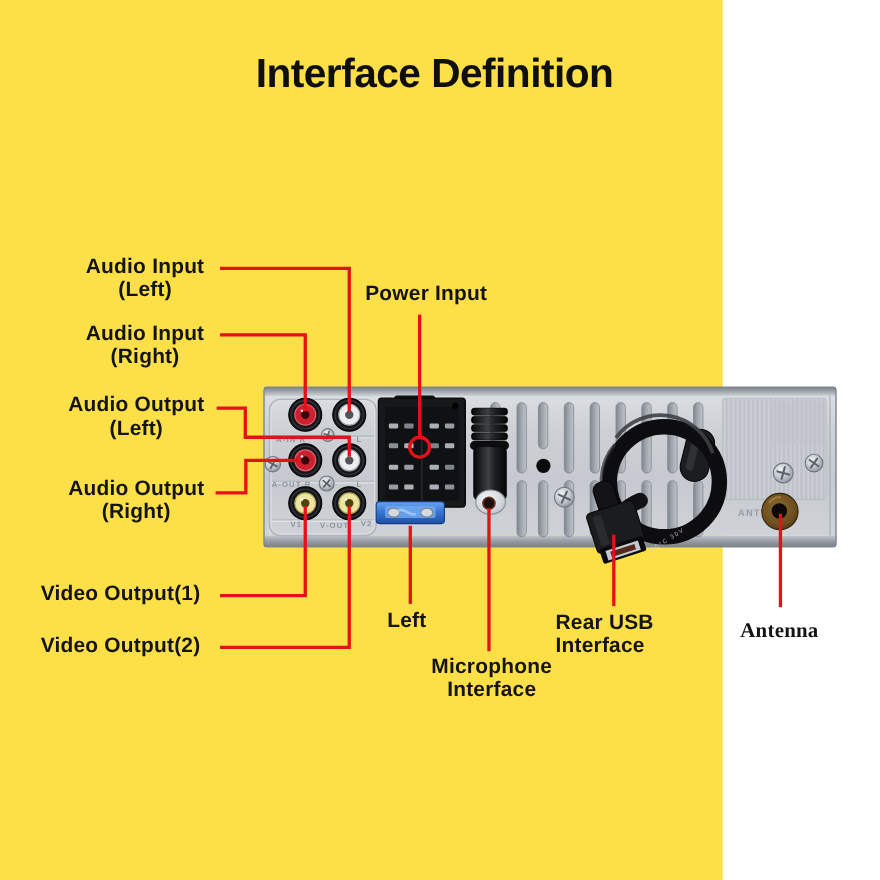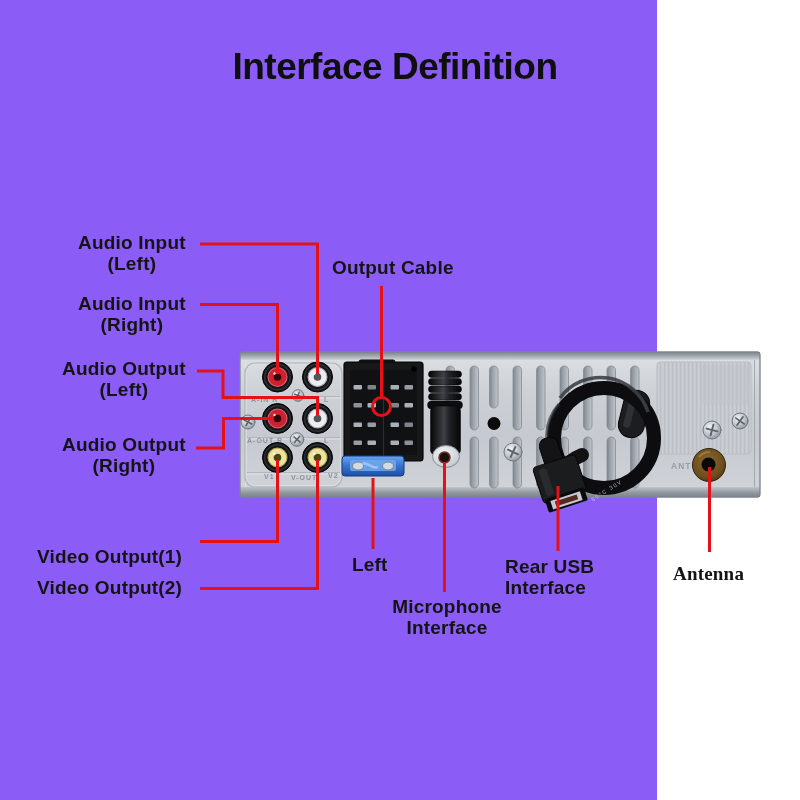--- a/index.html
+++ b/index.html
@@ -1,27 +1,27 @@
 <!DOCTYPE html>
 <html><head>
 <meta charset="utf-8">
 <style>
   html,body{margin:0;padding:0;background:#ffffff;width:800px;height:800px;overflow:hidden;
     font-family:"Liberation Sans","DejaVu Sans",sans-serif;}
-  .stage{position:relative;width:657px;height:800px;background:#8b5cf6;}
+  .stage{position:relative;width:657px;height:800px;background:#fde047;}
   .stage svg{position:absolute;left:0;top:0;}
   .page-title{position:absolute;left:395px;top:46px;transform:translateX(-50%);
     font-size:37px;font-weight:bold;letter-spacing:-0.5px;color:#0f0f0f;white-space:nowrap;}
   .callout{position:absolute;font-size:19px;line-height:21px;font-weight:bold;
     color:#141414;letter-spacing:0.2px;white-space:pre-line;text-align:center;}
   .c-ai-left  {left:78px; top:232px;}
   .c-ai-right {left:78px; top:293px;}
   .c-ao-left  {left:62px; top:358px;}
   .c-ao-right {left:62px; top:434px;}
-  .c-v1       {left:37px; top:529px;margin-top:17px;}
+  .c-v1       {left:37px; top:529px;}
   .c-v2       {left:37px; top:577px;}
   .c-power    {left:332px;top:257px;}
   .c-fuse     {left:352px;top:554px;}
   .c-mic      {left:377px;top:596px;width:140px;text-align:center;}
   .c-usb      {left:505px;top:556px;width:124px;text-align:left;}
   .c-ant      {left:673px;top:563px;font-family:Liberation Serif, serif;}
   .emboss{font-weight:bold;letter-spacing:1px;}
 </style>
 </head>
 <body>
@@ -327,21 +327,21 @@
   <div class="callout c-ai-left">Audio Input
 (Left)</div>
   <div class="callout c-ai-right">Audio Input
 (Right)</div>
   <div class="callout c-ao-left">Audio Output
 (Left)</div>
   <div class="callout c-ao-right">Audio Output
 (Right)</div>
   <div class="callout c-v1">Video Output(1)</div>
   <div class="callout c-v2">Video Output(2)</div>
-  <div class="callout c-power">Output Cable</div>
+  <div class="callout c-power">Power Input</div>
   <div class="callout c-fuse">Left</div>
   <div class="callout c-mic">Microphone
 Interface</div>
   <div class="callout c-usb">Rear USB
 Interface</div>
   <div class="callout c-ant">Antenna</div>
 
 </div>
 
 </body></html>

